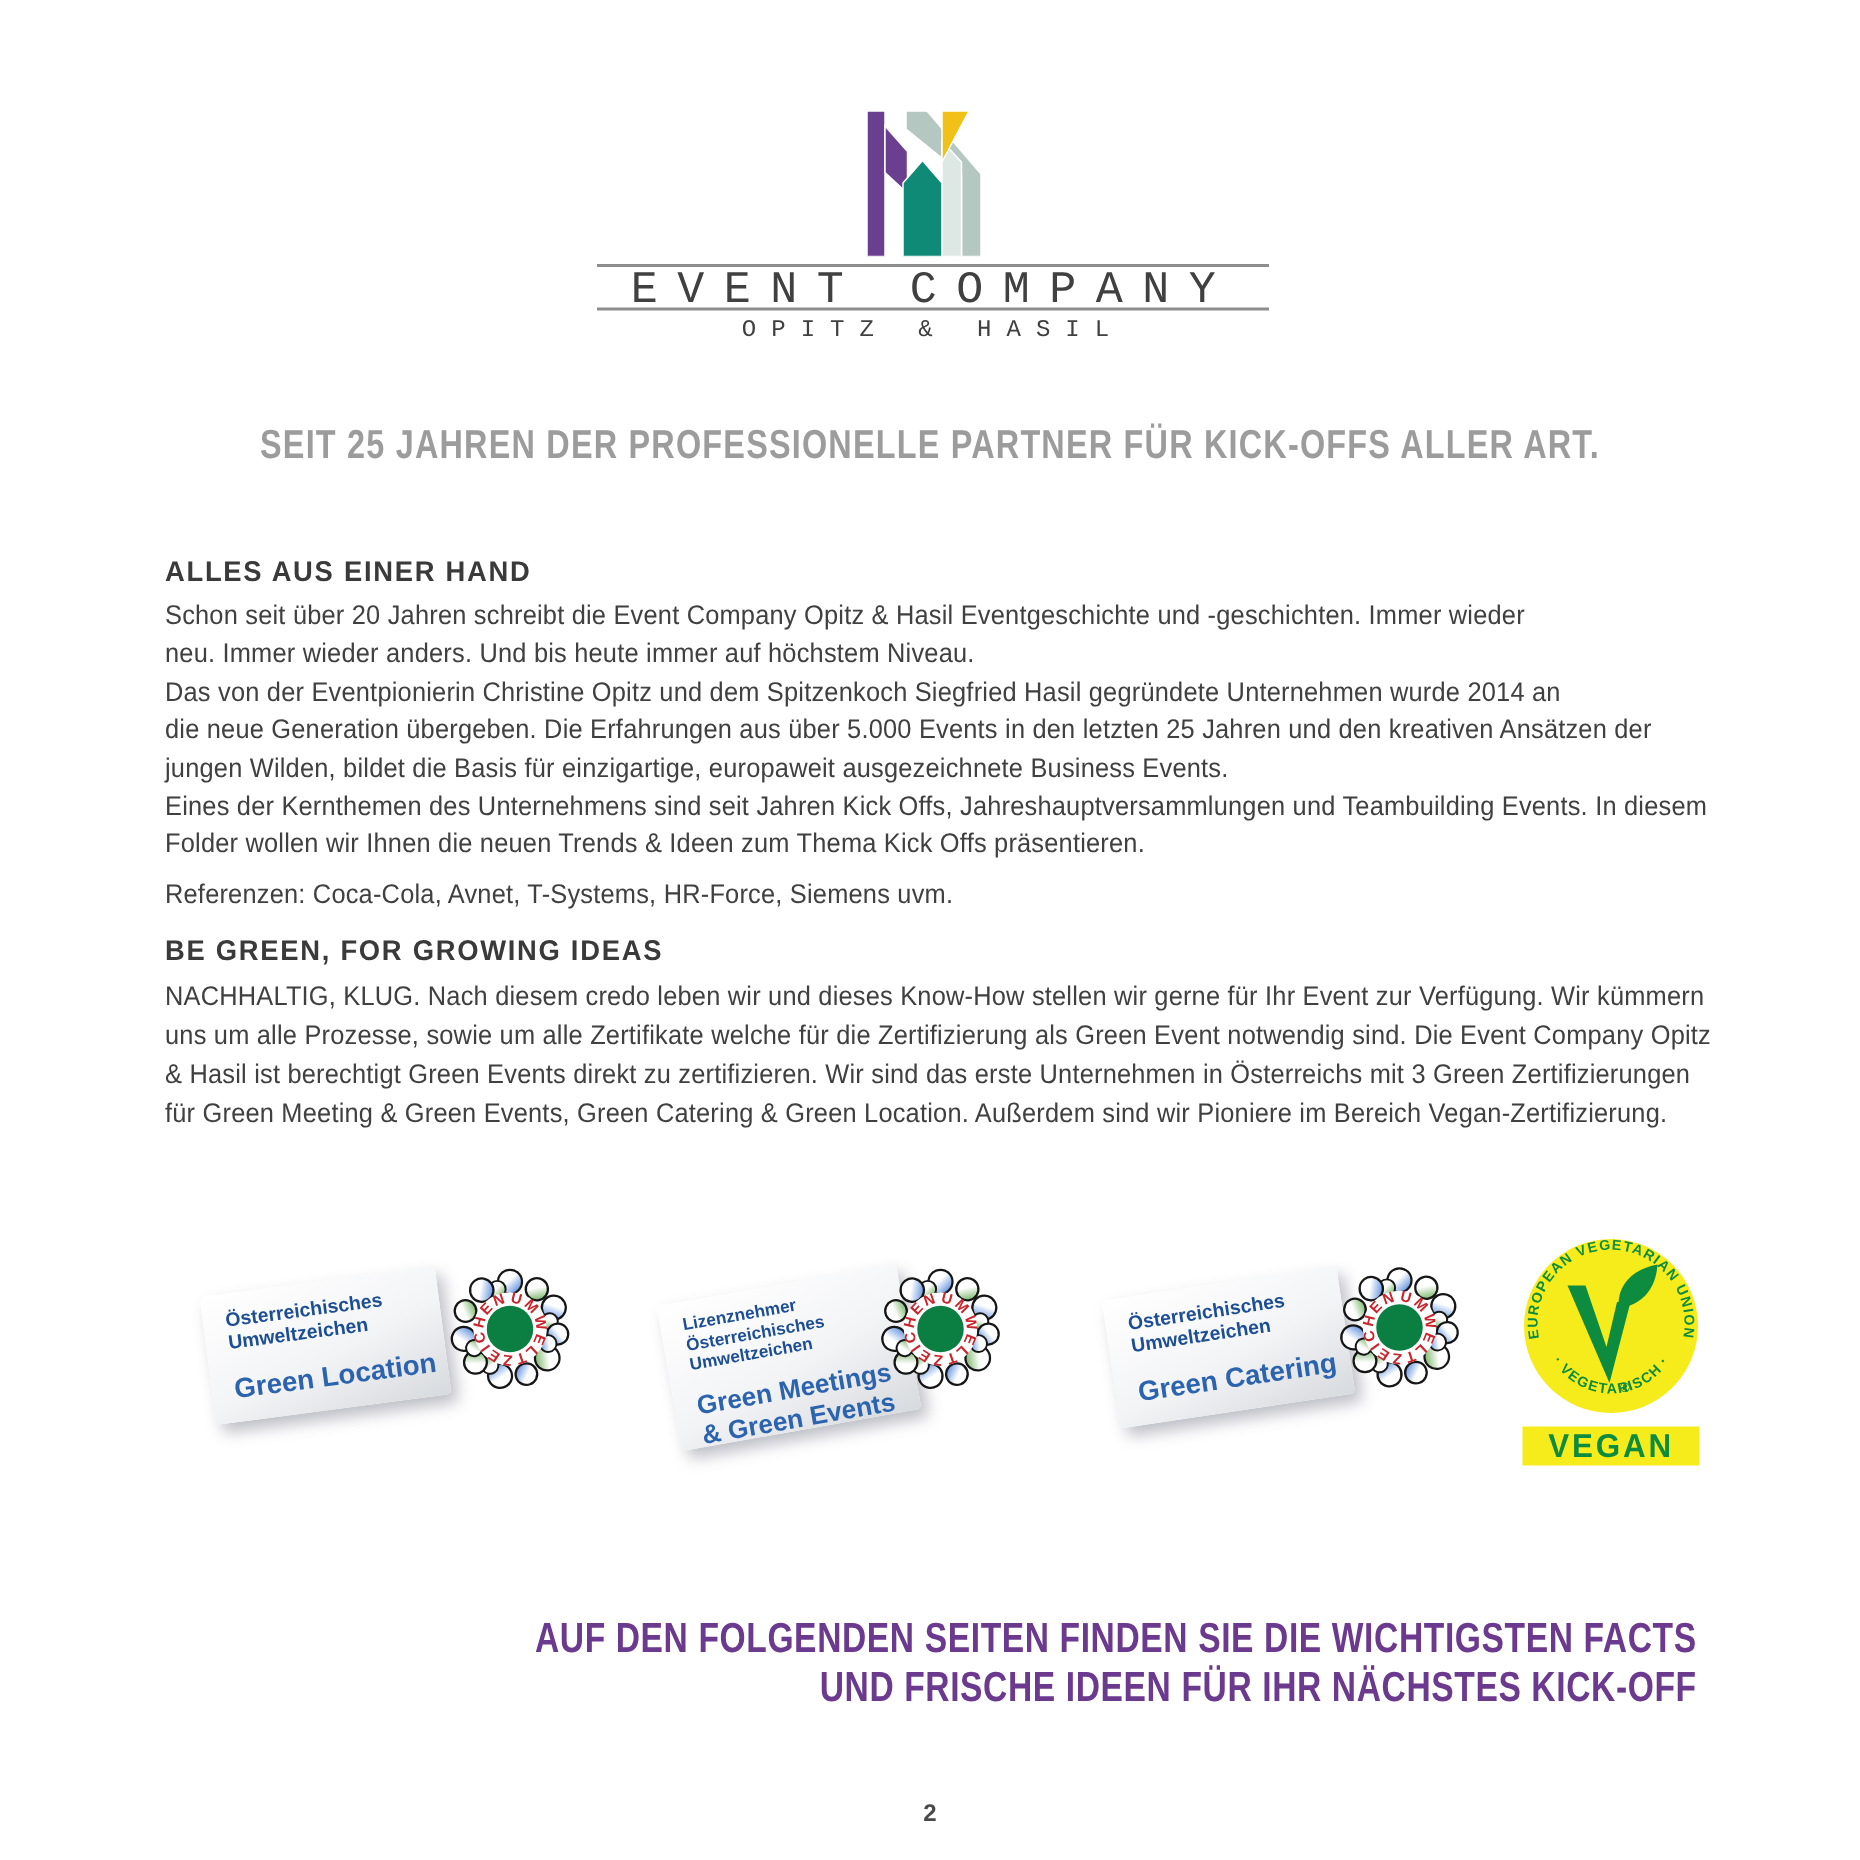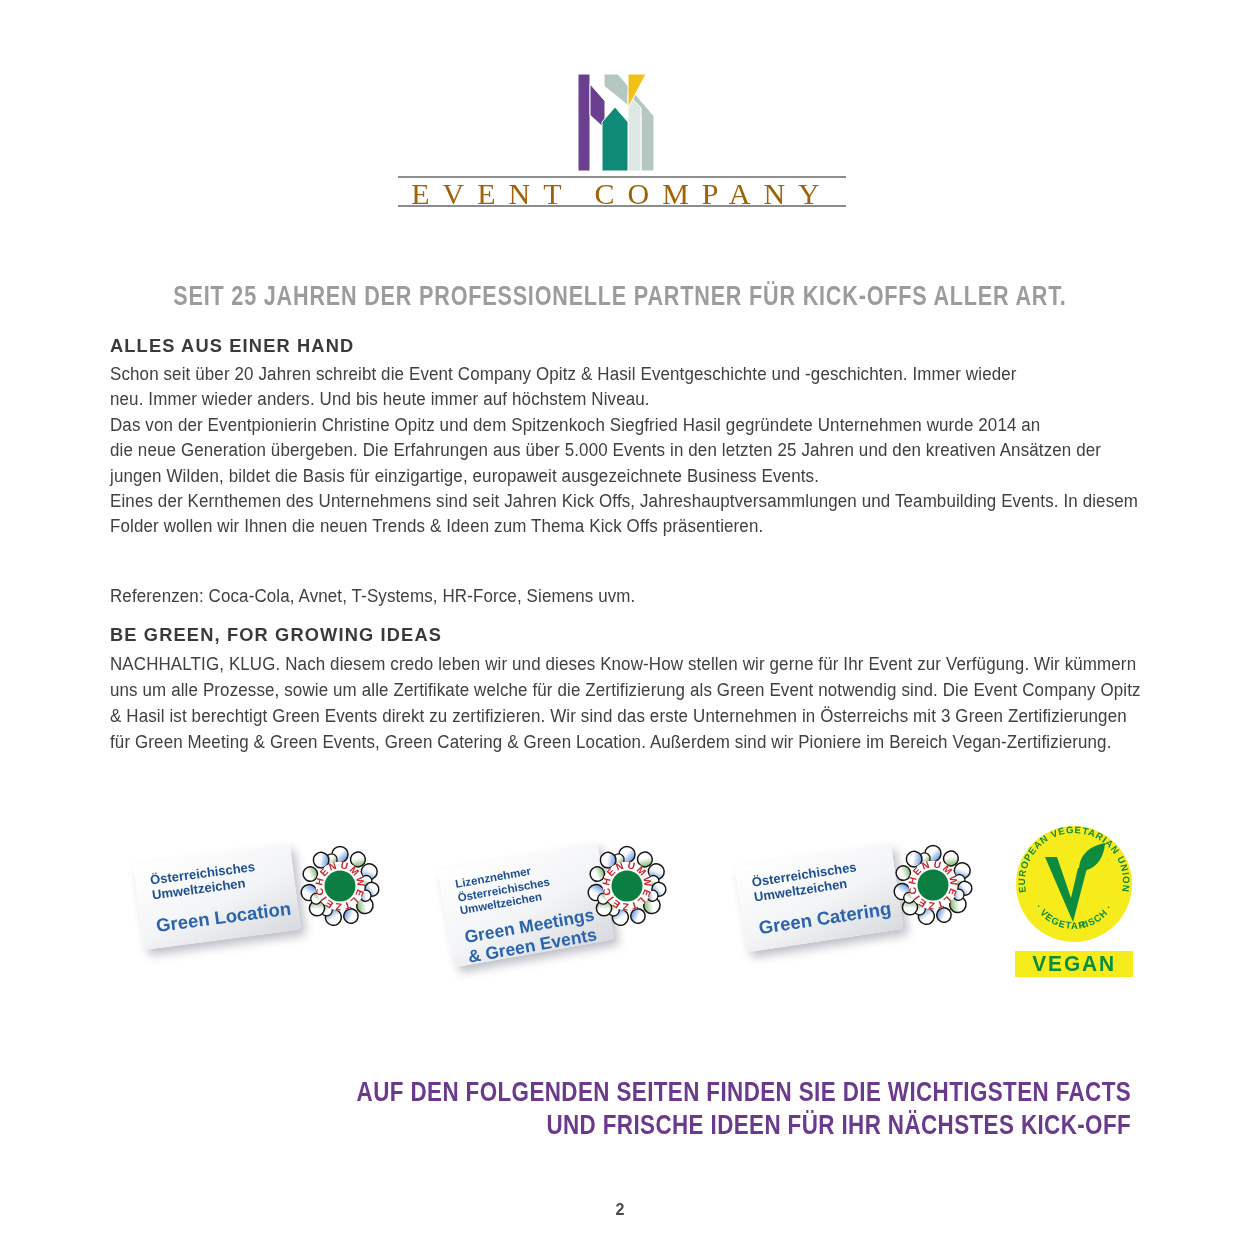--- a/index.html
+++ b/index.html
@@ -2,21 +2,21 @@
 <html><head>
 <meta charset="utf-8">
 <style>
   html,body{margin:0;padding:0;background:#ffffff;}
   body{font-family:"Liberation Sans",sans-serif;}
   .page{position:relative;width:1240px;height:1240px;background:#ffffff;overflow:hidden;}
   .abs{position:absolute;}
 
   
   .rule{background:#8d8d8d;height:1.5px;}
-  .wordmark{font-family:Liberation Serif, serif;color:#a16207;white-space:nowrap;}
+  .wordmark{font-family:Liberation Mono, monospace;color:#404040;white-space:nowrap;}
   .wm-main{font-size:30px;letter-spacing:13px;}
   .wm-sub{font-size:16px;letter-spacing:10px;}
 
   
   .tagline{font-size:27px;font-weight:600;letter-spacing:1px;color:#9c9c9c;text-align:center;
            transform:scaleX(0.80);transform-origin:50% 0;white-space:nowrap;}
 
   
   .sec-heading{font-size:19px;font-weight:700;letter-spacing:1.2px;color:#3a3a3a;margin-bottom:5px;
                transform:scaleX(0.96);transform-origin:left top;white-space:nowrap;}
@@ -115,24 +115,25 @@
     <polygon points="50,20 63,34 63,97 50,97" fill="#dde8e4" stroke="#ffffff" stroke-width="1"></polygon>
     <polygon points="50,0 68,0 50,34" fill="#f2c118" stroke="#ffffff" stroke-width="1"></polygon>
     <polygon points="0,0 12,0 12,97 0,97" fill="#6a3f8f" stroke="#ffffff" stroke-width="1"></polygon>
     <polygon points="12,10 27,27 27,55 12,41" fill="#6a3f8f" stroke="#ffffff" stroke-width="1"></polygon>
     <polygon points="24,48 37,33 50,48 50,97 24,97" fill="#0f8a77" stroke="#ffffff" stroke-width="1"></polygon>
   </svg>
 
   <div class="abs rule" style="left:398px;top:176px;width:448px"></div>
   <div class="abs wordmark wm-main" style="left:398px;top:177px;width:448px;text-align:center">EVENT COMPANY</div>
   <div class="abs rule" style="left:398px;top:205px;width:448px"></div>
+  <div class="abs wordmark wm-sub" style="left:398px;top:211px;width:448px;text-align:center">OPITZ &amp; HASIL</div>
 
   <div class="abs tagline" style="left:0;right:0;top:281px">SEIT 25 JAHREN DER PROFESSIONELLE PARTNER FÜR KICK-OFFS ALLER ART.</div>
 
-  <div class="abs" style="left:110px;top:335px;width:1070px">
+  <div class="abs" style="left:110px;top:371px;width:1070px">
     <div class="sec-heading">ALLES AUS EINER HAND</div>
     <div class="bodylines">
       <div class="bline">Schon seit über 20 Jahren schreibt die Event Company Opitz &amp; Hasil Eventgeschichte und -geschichten. Immer wieder</div>
       <div class="bline">neu. Immer wieder anders. Und bis heute immer auf höchstem Niveau.</div>
       <div class="bline">Das von der Eventpionierin Christine Opitz und dem Spitzenkoch Siegfried Hasil gegründete Unternehmen wurde 2014 an</div>
       <div class="bline">die neue Generation übergeben. Die Erfahrungen aus über 5.000 Events in den letzten 25 Jahren und den kreativen Ansätzen der</div>
       <div class="bline">jungen Wilden, bildet die Basis für einzigartige, europaweit ausgezeichnete Business Events.</div>
       <div class="bline">Eines der Kernthemen des Unternehmens sind seit Jahren Kick Offs, Jahreshauptversammlungen und Teambuilding Events. In diesem</div>
       <div class="bline">Folder wollen wir Ihnen die neuen Trends &amp; Ideen zum Thema Kick Offs präsentieren.</div>
     </div>

